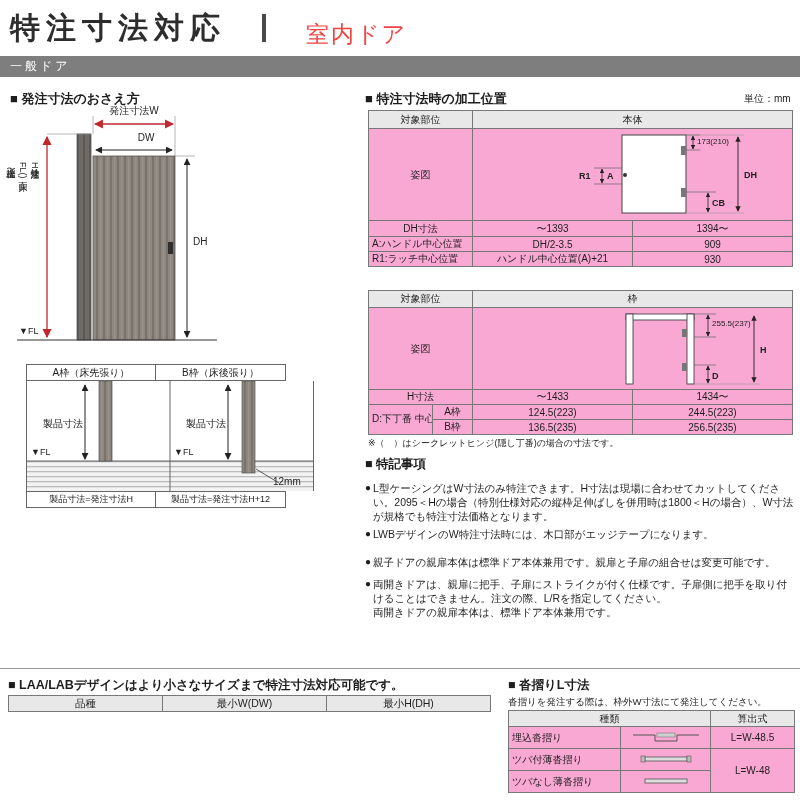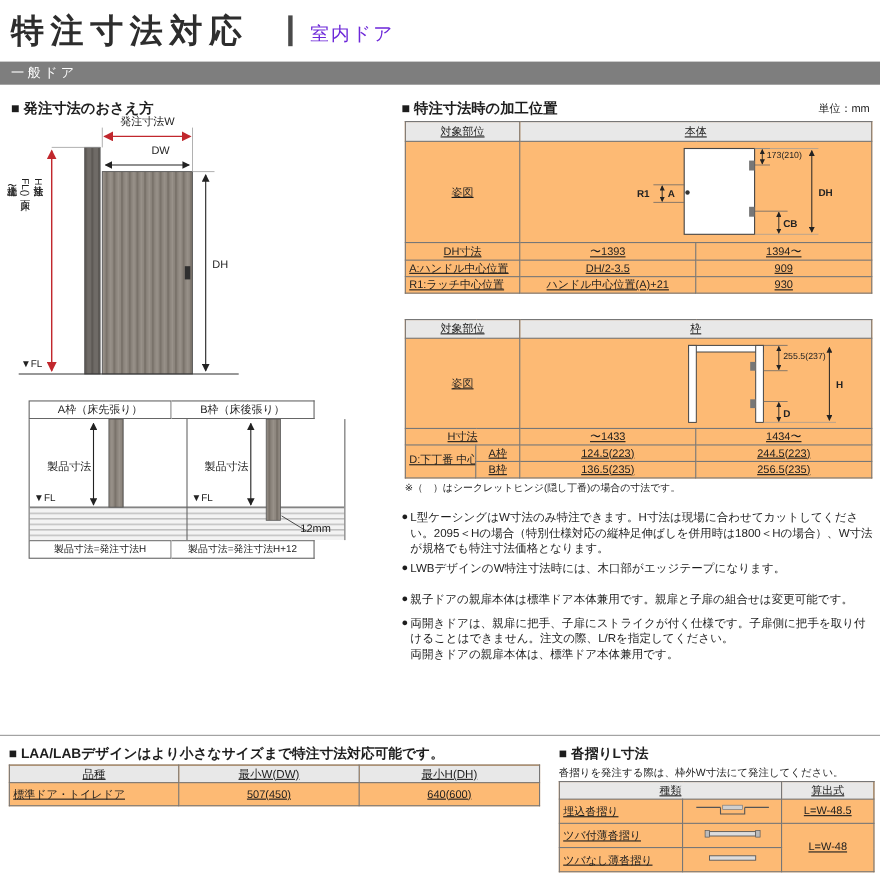--- a/index.html
+++ b/index.html
@@ -4,21 +4,21 @@
 <style>
   * { margin:0; padding:0; box-sizing:border-box; }
   html,body { width:800px; height:800px; }
   body { position:relative; overflow:hidden; background:#ffffff; color:#1d1d1d;
          font-family:"Liberation Sans","DejaVu Sans",sans-serif; }
   .abs { position:absolute; }
 
   
   .page-title { left:10px; top:8px; font-size:30px; font-weight:bold; letter-spacing:6px; color:#2d2d2d; }
   .title-divider { left:262px; top:14px; width:4px; height:28px; background:#4a4a4a; }
-  .page-subtitle { left:282px; top:19px; font-size:17px; letter-spacing:2px; color:#6d28d9; }
+  .page-subtitle { left:306px; top:19px; font-size:23px; letter-spacing:2px; color:#ef4444; }
   .category-band { left:0; top:56px; width:800px; height:21px; background:#7e7e7e; }
   .category-band span { color:#fff; font-size:12px; line-height:21px; padding-left:10px; letter-spacing:3px; display:inline-block; }
 
   .sec-heading { font-size:13px; font-weight:bold; color:#1d1d1d; white-space:nowrap; }
   .small-note { font-size:9.5px; color:#222; white-space:nowrap; }
 
   
   .door-diagram { left:5px; top:104px; width:330px; height:254px; }
   .door-diagram svg { position:absolute; left:0; top:0; }
   .dimh-label { position:absolute; left:0px; top:58px; height:160px; width:36px;
@@ -35,21 +35,21 @@
   .frames-cell + .frames-cell { border-left:none; }
   .frames-body { position:relative; width:288px; height:110px; border-left:1px solid #666; border-right:1px solid #666; background:#fff; }
   .frames-body svg { position:absolute; left:0; top:0; }
   .pd-label  { position:absolute; font-size:10px; color:#222; }
   .flb-label { position:absolute; font-size:9px; color:#222; }
   .mm12-label{ position:absolute; left:246px; top:95px; font-size:10px; color:#222; }
   .frames-foot { width:144px; height:17px; border:1px solid #666; font-size:9px; text-align:center; line-height:15px; background:#fff; }
   .frames-foot + .frames-foot { border-left:none; }
 
   
-  table.spec { border-collapse:collapse; table-layout:fixed; background:#fdba74;text-decoration:underline; }
+  table.spec { border-collapse:collapse; table-layout:fixed; background:#f9a8d4; }
   table.spec td { border:1px solid #777; font-size:10px; padding:0 3px; vertical-align:middle; overflow:hidden; white-space:nowrap; }
   td.th { background:#e8e8e8; text-align:center; font-size:11px; }
   td.lbl { font-size:9px;margin-left:32px; }
   td.ctr { text-align:center; }
   td.val { text-align:center; font-size:10px; }
   td.figcell { padding:0; }
   td.sub { font-size:9px; text-align:center;margin-top:25px; }
   td.prewrap { white-space:pre-line; line-height:1.25; }
 
   
@@ -296,20 +296,21 @@
     <td class="sub" style="height:14px">B枠</td>
     <td class="val">136.5(235)</td>
     <td class="val">256.5(235)</td>
   </tr>
 </tbody>
   </table>
 
 <div class="abs small-note" style="left:368px;top:437px;font-size:9px;">※（　）はシークレットヒンジ(隠し丁番)の場合の寸法です。</div>
 
 <div class="abs notes">
+  <div class="sec-heading" style="font-size:12.5px;">■ 特記事項</div>
   <div class="note-item" style="margin-top:8px;">
     <span class="bullet">●</span>
     <span class="note-text">L型ケーシングはW寸法のみ特注できます。H寸法は現場に合わせてカットしてください。2095＜Hの場合（特別仕様対応の縦枠足伸ばしを併用時は1800＜Hの場合）、W寸法が規格でも特注寸法価格となります。</span>
   </div>
   <div class="note-item">
     <span class="bullet">●</span>
     <span class="note-text">LWBデザインのW特注寸法時には、木口部がエッジテープになります。</span>
   </div>
   <div class="note-item gap">
     <span class="bullet">●</span>
@@ -330,25 +331,20 @@
       <col style="width:154px">
       <col style="width:164px">
       <col style="width:164px">
     </colgroup>
   <tbody>
       <tr>
     <td class="th" style="height:16px;font-size:10.5px;">品種</td>
     <td class="th" style="font-size:10.5px;">最小W(DW)</td>
     <td class="th" style="font-size:10.5px;">最小H(DH)</td>
   </tr>
-  <tr>
-    <td class="name" style="height:21px">標準ドア・トイレドア</td>
-    <td class="bigval">507(450)</td>
-    <td class="bigval">640(600)</td>
-  </tr>
 </tbody>
   </table>
 
 <div class="abs sec-heading" style="left:508px;top:677px;font-size:12.5px;">■ 沓摺りL寸法</div>
 <div class="abs small-note" style="left:508px;top:696px;">沓摺りを発注する際は、枠外W寸法にて発注してください。</div>
 <table class="spec abs" style="left:508px;top:710px;width:286px;">
   <colgroup>
       <col style="width:112px">
       <col style="width:90px">
       <col style="width:84px">

